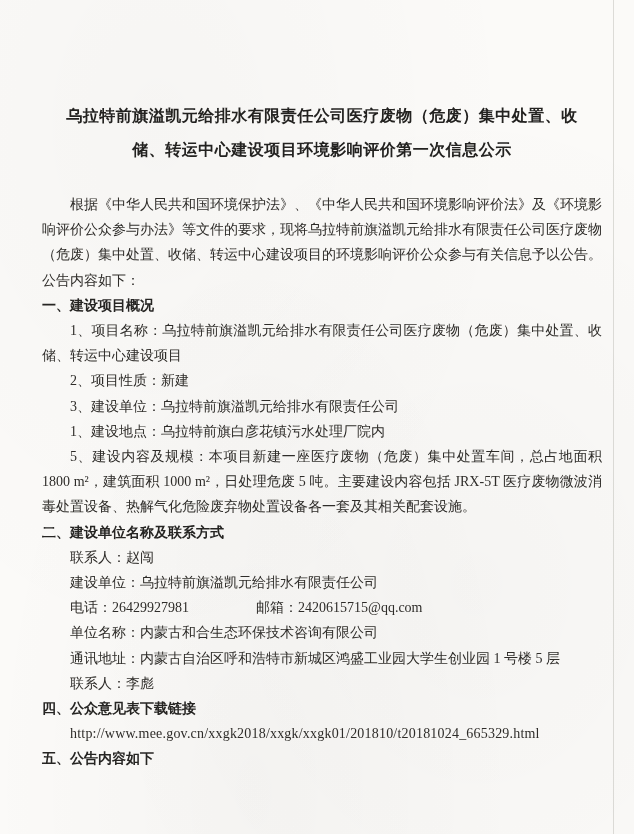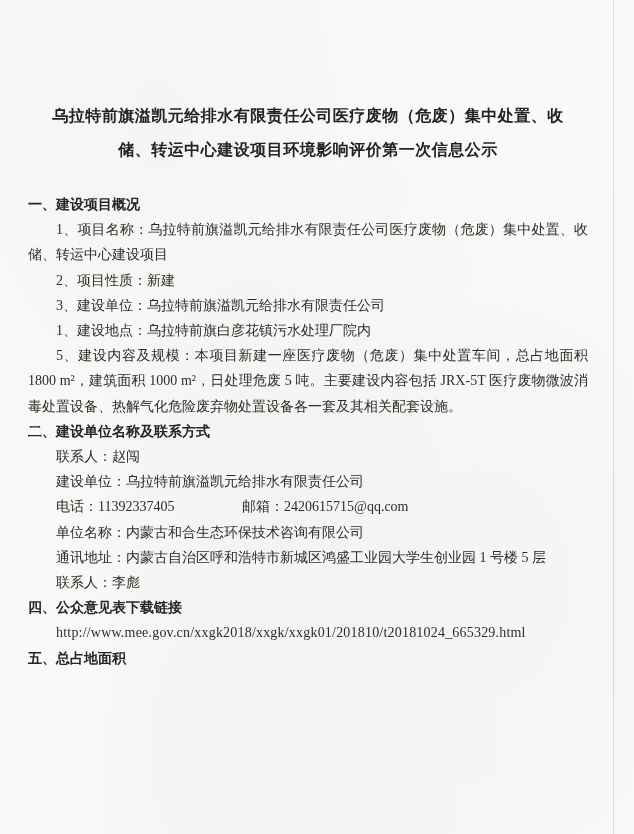--- a/index.html
+++ b/index.html
@@ -23,21 +23,21 @@
   .scan-edge-line {
     position: absolute;
     top: 0;
     right: 20px;
     width: 1px;
     height: 100%;
     background: rgba(150,150,140,0.30);
   }
   .doc {
     position: absolute;
-    left: 28px;
+    left: 42px;
     top: 0;
     width: 560px;
   }
   .title {
     margin-top: 99px;
     text-align: center;
     font-family: "Liberation Sans", "DejaVu Sans", sans-serif;
     font-weight: bold;
     font-size: 16px;
     line-height: 34px;
@@ -71,39 +71,40 @@
 
   <div class="doc">
 
     <div class="title">
       <div>乌拉特前旗溢凯元给排水有限责任公司医疗废物（危废）集中处置、收</div>
       <div>储、转运中心建设项目环境影响评价第一次信息公示</div>
     </div>
 
     <div class="body-text">
 
+      <p class="indent">根据《中华人民共和国环境保护法》、《中华人民共和国环境影响评价法》及《环境影响评价公众参与办法》等文件的要求，现将乌拉特前旗溢凯元给排水有限责任公司医疗废物（危废）集中处置、收储、转运中心建设项目的环境影响评价公众参与有关信息予以公告。公告内容如下：</p>
 
       <p class="heading">一、建设项目概况</p>
       <p class="indent">1、项目名称：乌拉特前旗溢凯元给排水有限责任公司医疗废物（危废）集中处置、收储、转运中心建设项目</p>
       <p class="indent">2、项目性质：新建</p>
       <p class="indent">3、建设单位：乌拉特前旗溢凯元给排水有限责任公司</p>
       <p class="indent">1、建设地点：乌拉特前旗白彦花镇污水处理厂院内</p>
       <p class="indent">5、建设内容及规模：本项目新建一座医疗废物（危废）集中处置车间，总占地面积 1800 m²，建筑面积 1000 m²，日处理危废 5 吨。主要建设内容包括 JRX-5T 医疗废物微波消毒处置设备、热解气化危险废弃物处置设备各一套及其相关配套设施。</p>
 
       <p class="heading">二、建设单位名称及联系方式</p>
       <p class="indent"><span>联系人：</span><span>赵闯</span></p>
       <p class="indent"><span>建设单位：</span><span>乌拉特前旗溢凯元给排水有限责任公司</span></p>
       <p class="pair-row">
-        <span class="pair-first"><span>电话：</span><span>11392337405</span></span><span><span>邮箱：</span><span>2420615715@qq.com</span></span>
+        <span class="pair-first"><span>电话：</span><span>26429927981</span></span><span><span>邮箱：</span><span>2420615715@qq.com</span></span>
       </p>
 
       <p class="indent"><span>单位名称：</span><span>内蒙古和合生态环保技术咨询有限公司</span></p>
       <p class="indent"><span>通讯地址：</span><span>内蒙古自治区呼和浩特市新城区鸿盛工业园大学生创业园 1 号楼 5 层</span></p>
       <p class="indent"><span>联系人：</span><span>李彪</span></p>
 
       <p class="heading">四、公众意见表下载链接</p>
       <p class="url-line">http://www.mee.gov.cn/xxgk2018/xxgk/xxgk01/201810/t20181024_665329.html</p>
 
-      <p class="heading">五、总占地面积</p>
+      <p class="heading">五、公告内容如下</p>
 
     </div>
   </div>
 </div>
 
 </body></html>

